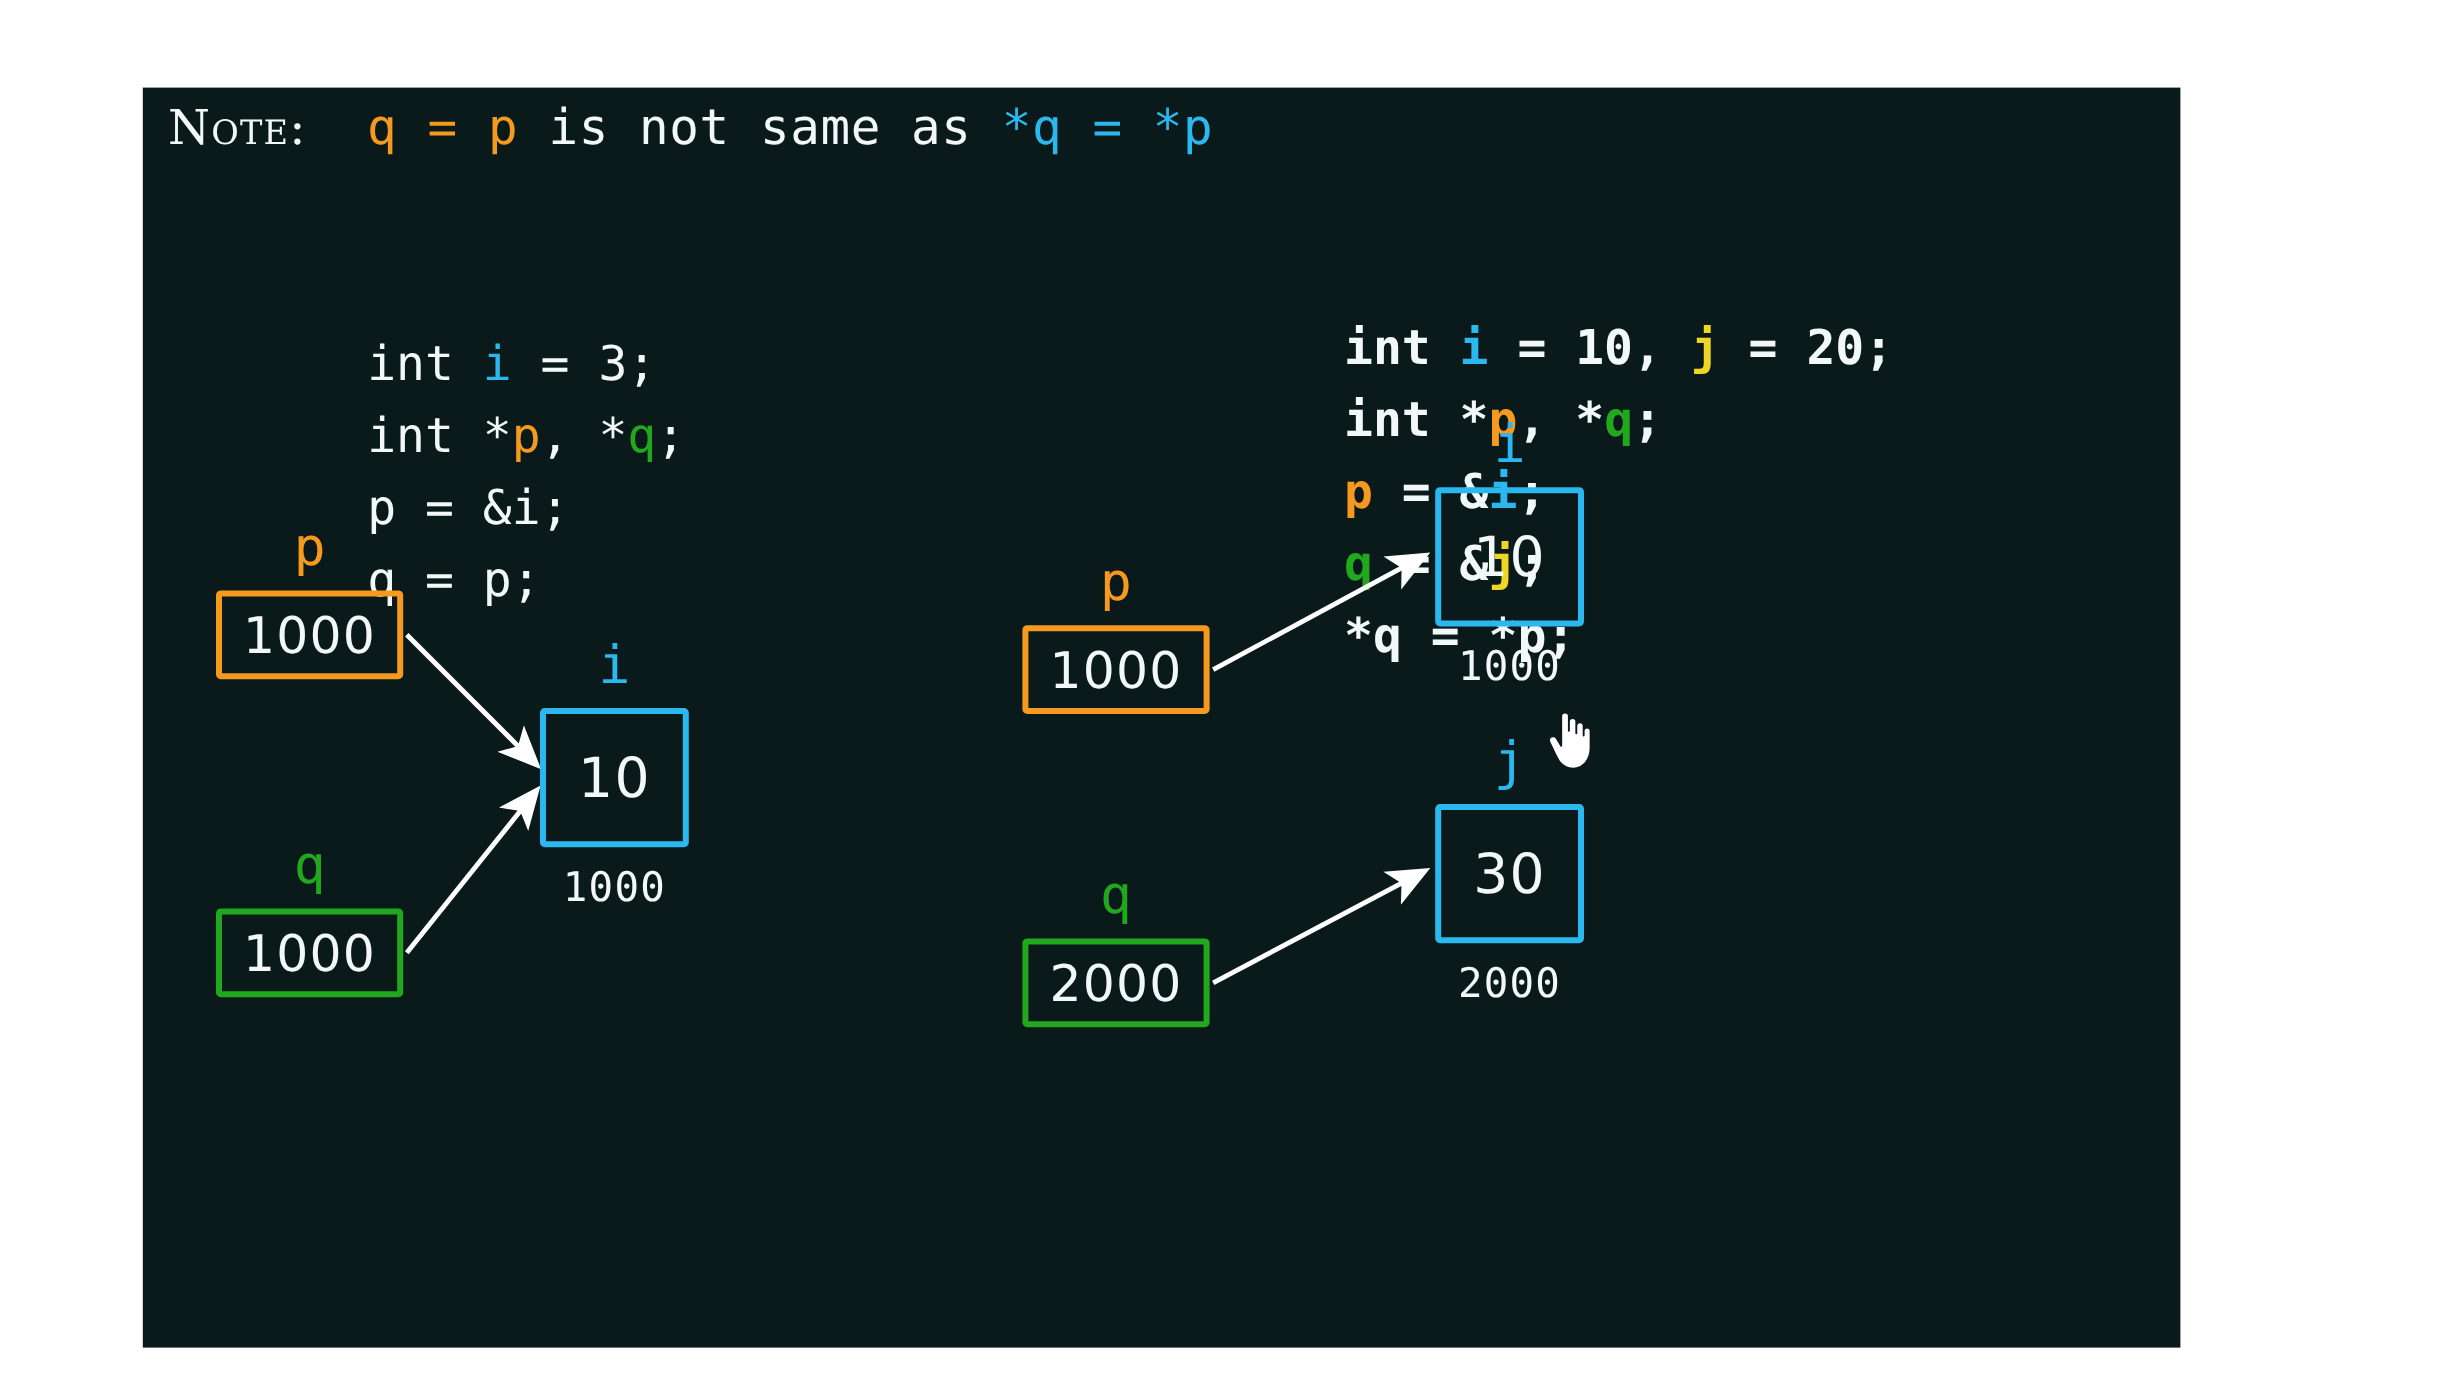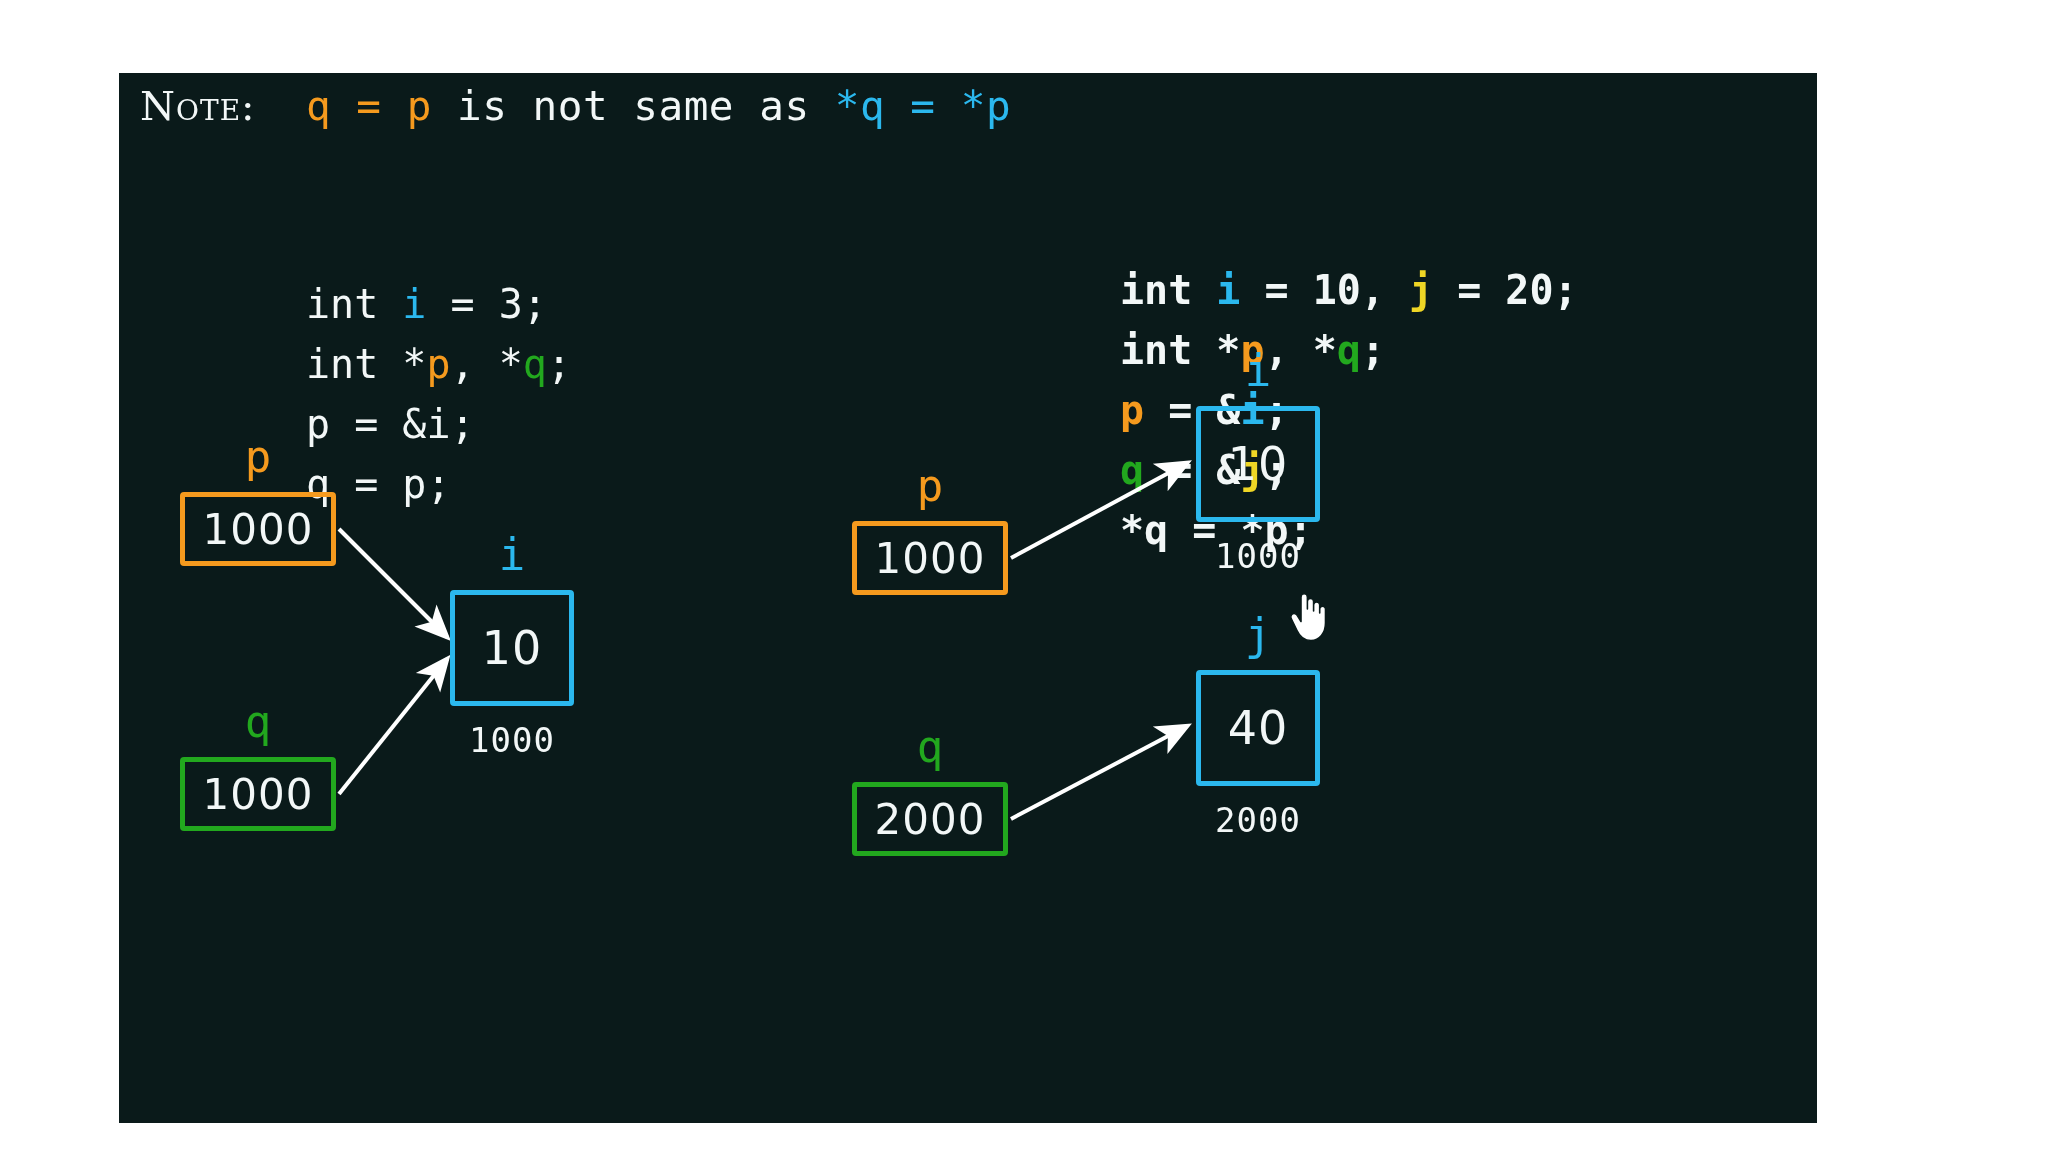--- a/index.html
+++ b/index.html
@@ -203,21 +203,21 @@
     </div>
 
     <div class="var-group" style="left:1076px; top:332px;">
       <div class="var-name" style="color:#2bb8ee;">i</div>
       <div class="var-box box-val">10</div>
       <div class="addr-label" style="top:130px;">1000</div>
     </div>
 
     <div class="var-group" style="left:1076px; top:596px;">
       <div class="var-name" style="color:#2bb8ee;">j</div>
-      <div class="var-box box-val">40</div>
+      <div class="var-box box-val">30</div>
       <div class="addr-label" style="top:130px;">2000</div>
     </div>
 
     <svg id="cursor" viewBox="0 0 40 52">
       <path d="M13 21 L13 7 A3.2 3.2 0 0 1 19.4 7 L19.4 19 L19.4 11.5 A3.1 3.1 0 0 1 25.6 11.5 L25.6 21 L25.6 14.5 A3.1 3.1 0 0 1 31.7 14.5 L31.7 23 L31.7 18.5 A3 3 0 0 1 37.5 18.5 L37.5 33 C37.5 43 31.5 50.5 23 50.5 C15.5 50.5 11.5 46 9 40.5 L3.2 28.5 A3.4 3.4 0 0 1 9.2 25.3 L13 31.5 Z" fill="#ffffff" stroke="#0a1a1a" stroke-width="1.6" stroke-linejoin="round"></path>
     </svg>
 
   </div>
 </div>
 

